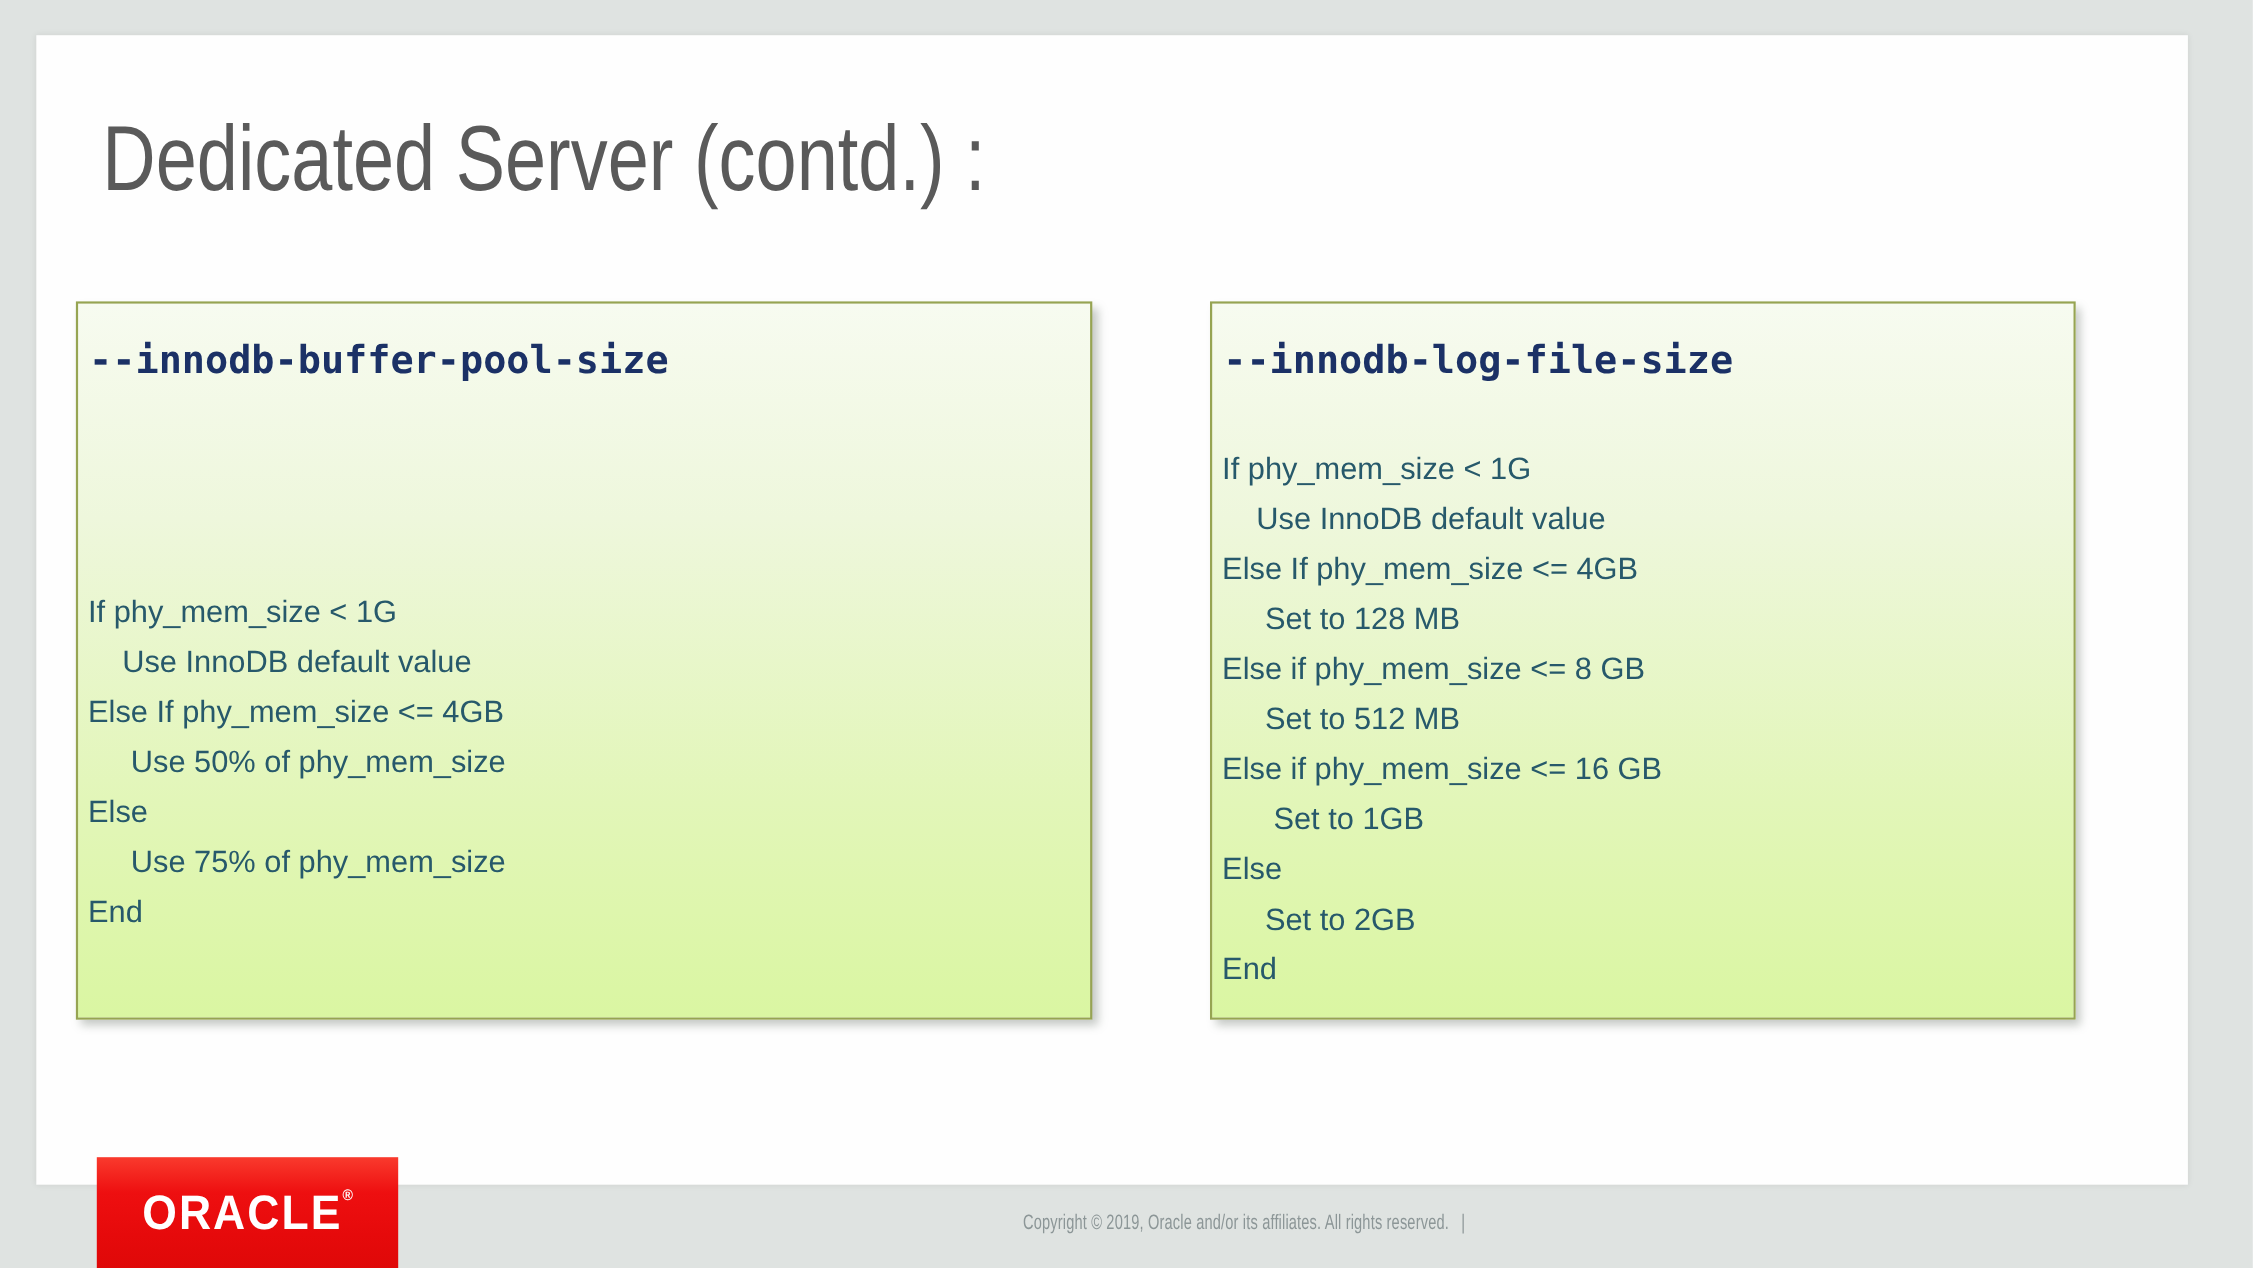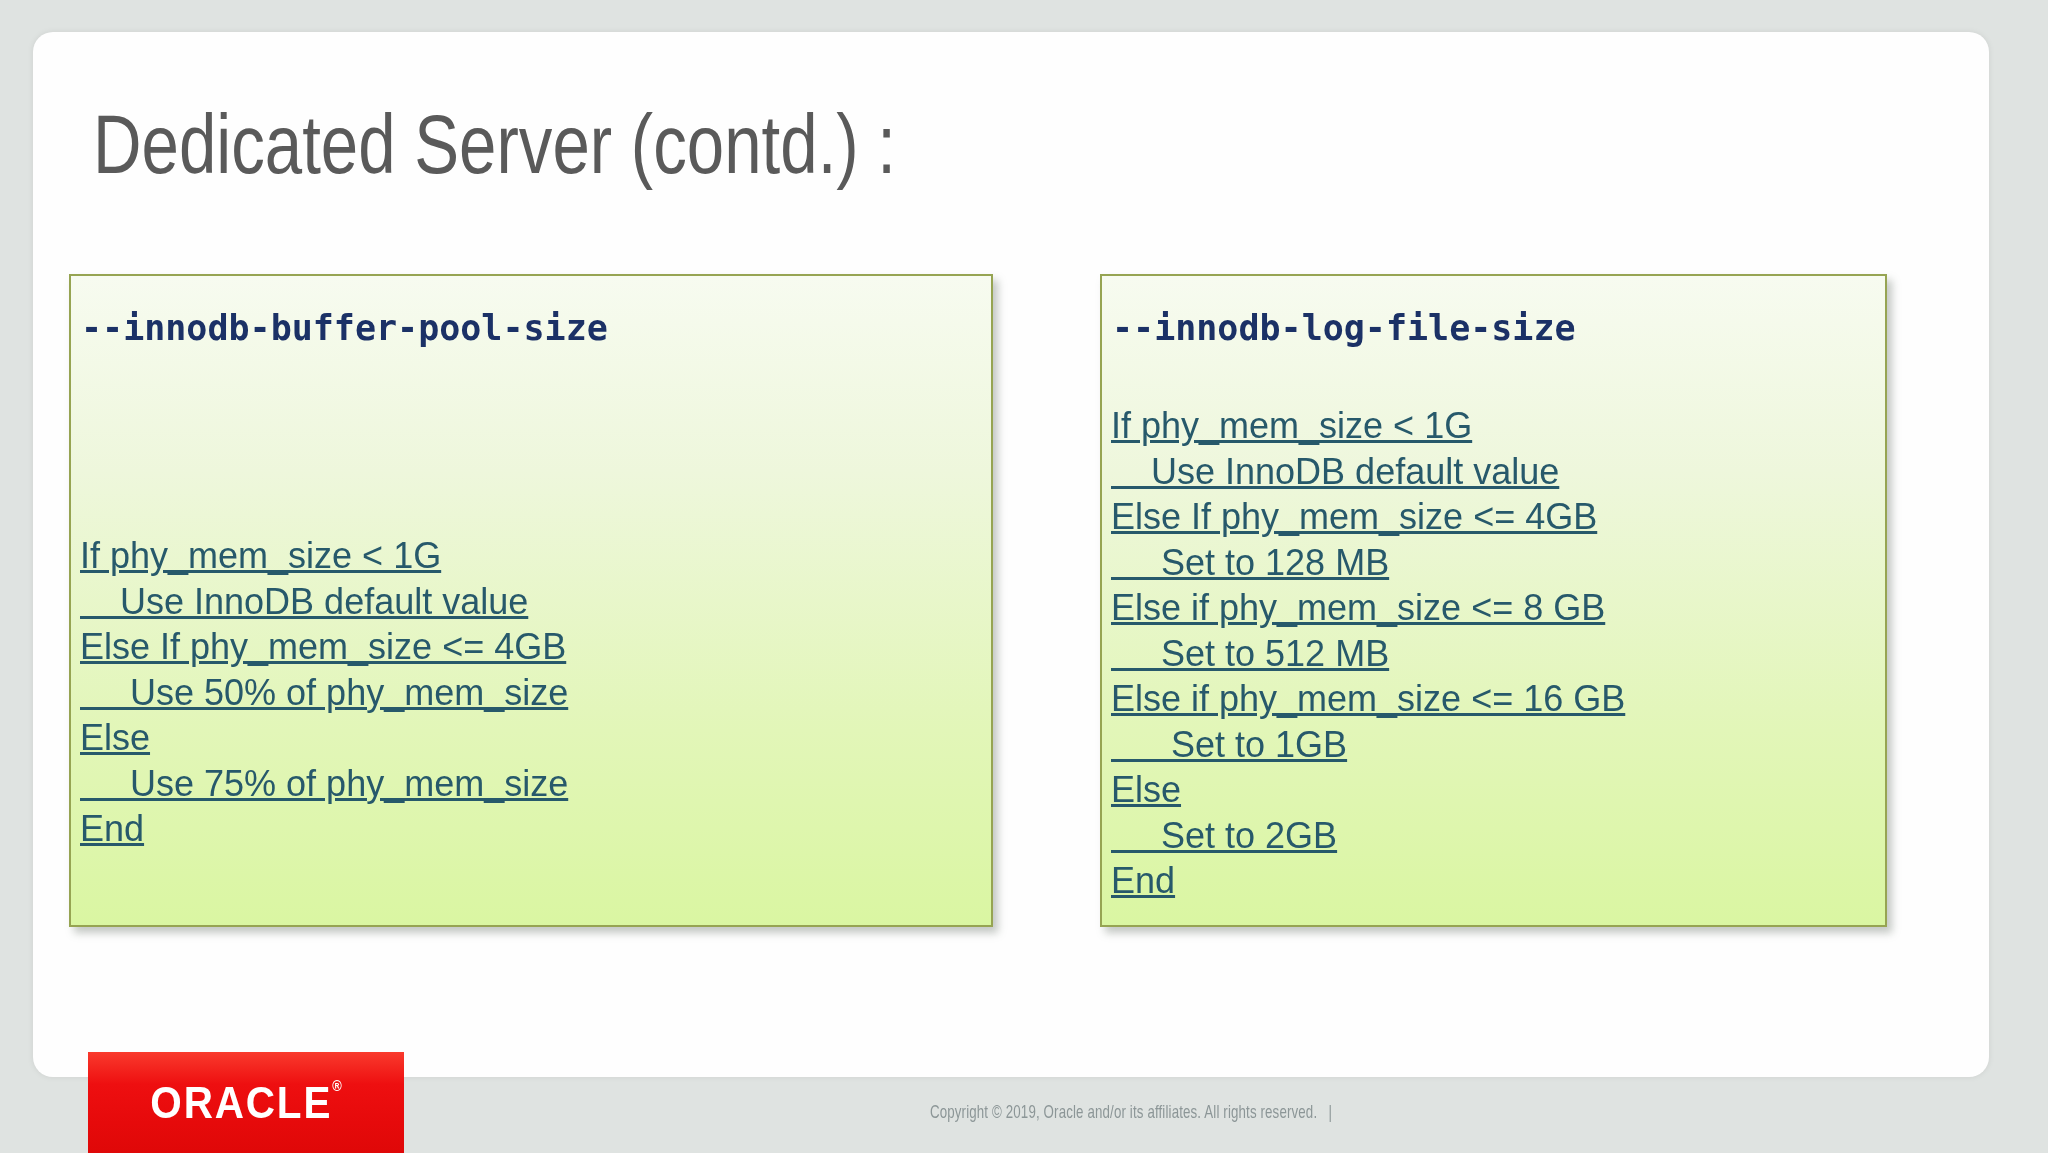--- a/index.html
+++ b/index.html
@@ -10,21 +10,20 @@
     position: relative;
   }
 
   
   .slide {
     position: absolute;
     left: 33px; top: 32px;
     width: 1956px; height: 1045px;
     background: #fefefe;
     box-shadow: 0 0 6px rgba(0,0,0,0.08);
-    border-radius: 20px;
   }
 
   
   .title {
     position: absolute;
     left: 60px; top: 64px;
     font-size: 84px;
     font-weight: normal;
     color: #5a5a5a;
     letter-spacing: 0px;
@@ -49,35 +48,34 @@
     font-family: "DejaVu Sans Mono", "Liberation Mono", monospace;
     font-weight: bold;
     font-size: 35px;
     line-height: 40px;
     color: #1b3166;
     padding: 32px 0 0 10px;
     white-space: pre;
   }
   .box-body {
     font-family: "Liberation Sans", sans-serif;
-    font-size: 36px;
+    font-size: 28px;
     line-height: 45.5px;
     color: #27596b;
     padding-left: 9px;
     white-space: pre;
-    text-decoration: underline;
   }
   .codebox.left  .box-body { margin-top: 185px; }
   .codebox.right .box-body { margin-top: 55px; }
 
   
   .logo {
     position: absolute;
     left: 88px; top: 1052px;
-    width: 316px; height: 101px;
+    width: 274px; height: 101px;
     background: linear-gradient(180deg, #f93a2d 0%, #ee0f10 32%, #e60a0b 70%, #df0808 100%);
     display: flex;
     align-items: center;
     justify-content: center;
   }
   .logo-text {
     color: #ffffff;
     font-weight: bold;
     font-size: 44px;
     letter-spacing: 2px;

